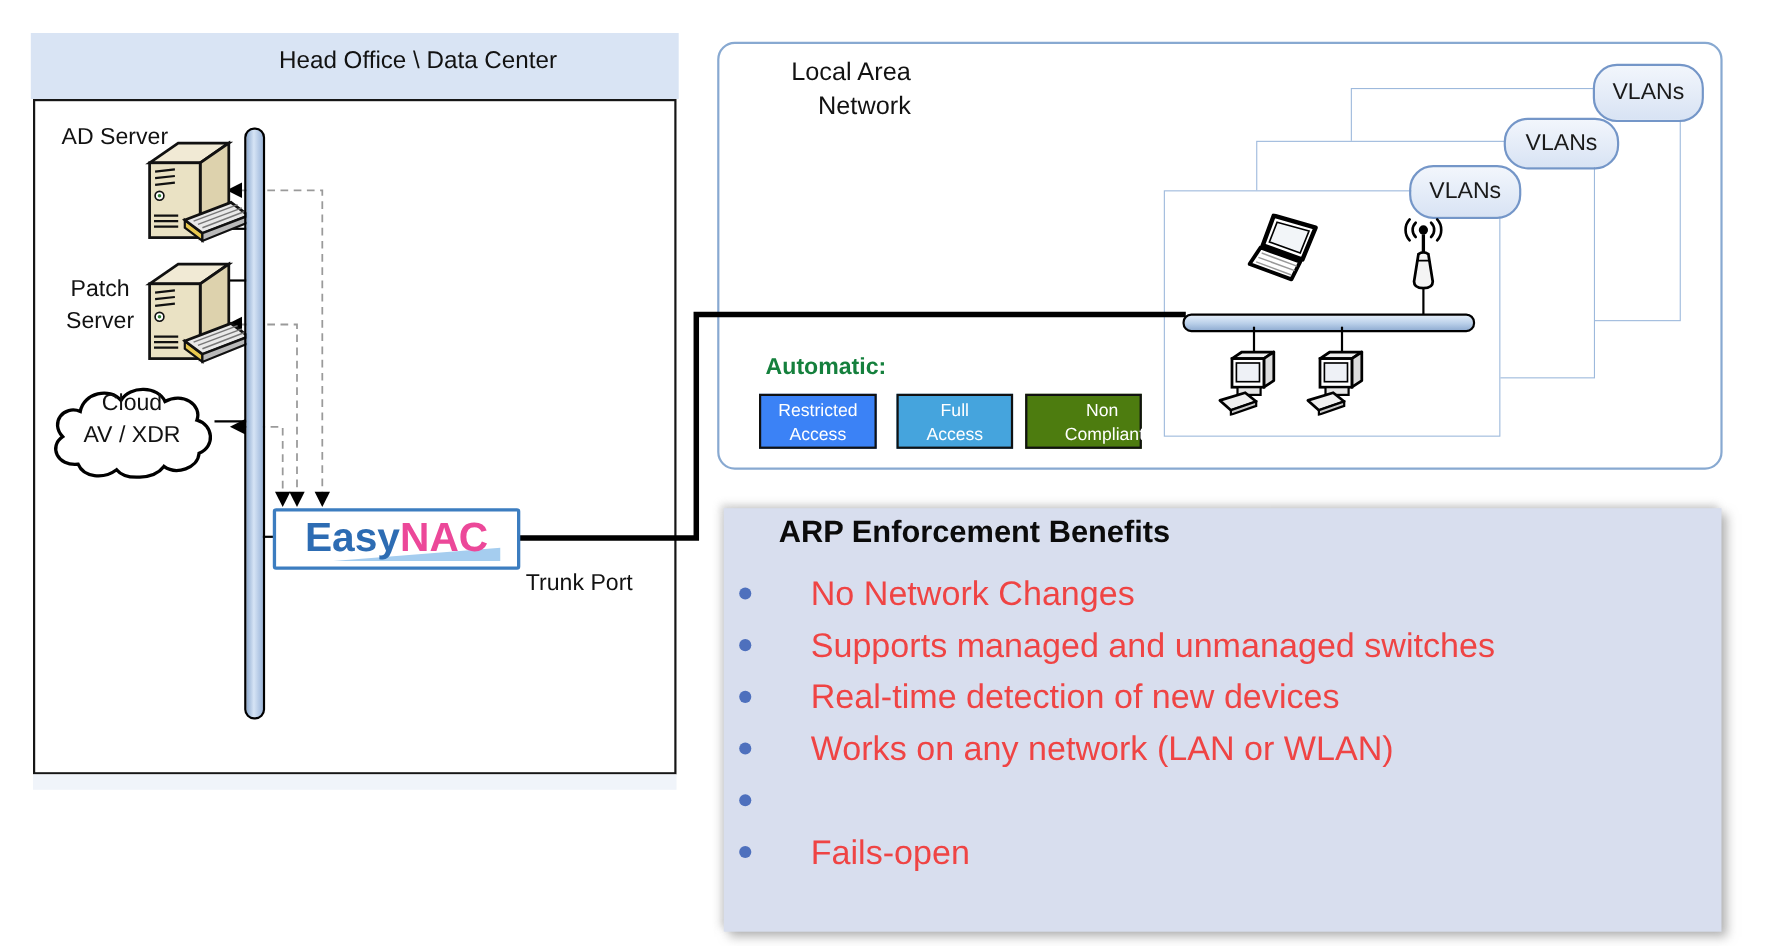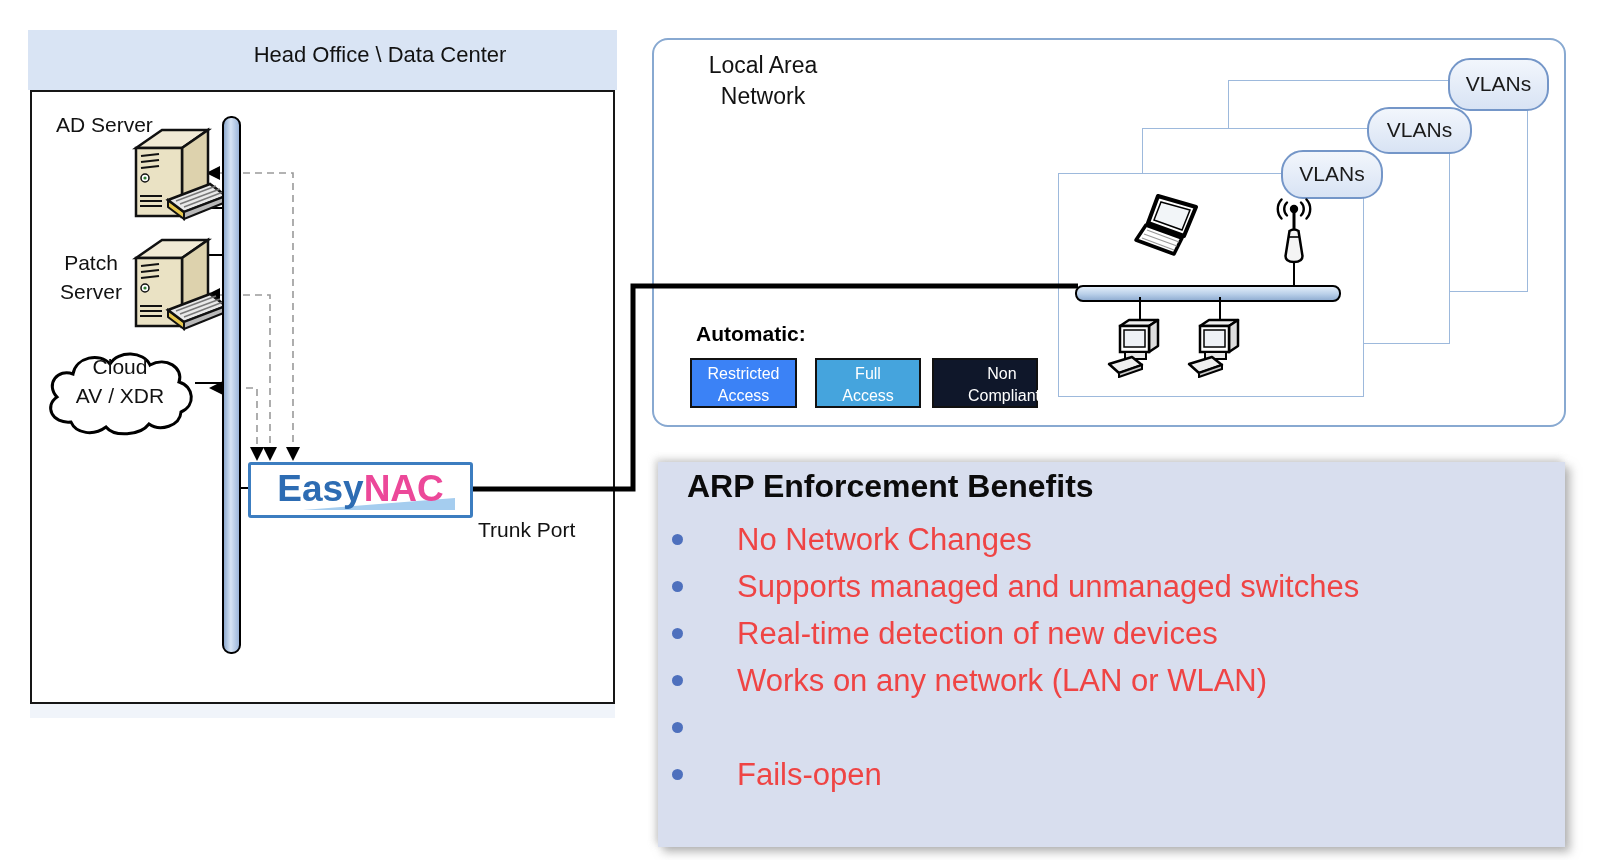--- a/index.html
+++ b/index.html
@@ -16,36 +16,36 @@
          background:linear-gradient(90deg,#8fabd0 0%,#d6e4f5 45%,#9cb6da 100%);z-index:6;}
   
   .easynac{left:248px;top:462px;width:219px;height:50px;background:#fff;border:3px solid #3c7dc0;
            border-radius:3px;z-index:6;text-align:center;line-height:48px;}
   .easynac .logo{font-size:37px;font-weight:bold;letter-spacing:0px;position:relative;z-index:2;}
   .easynac .e1{color:#2d6cb3;}
   .easynac .e2{color:#ec4899;}
   .trunk-label{left:478px;top:494px;font-size:21px;color:#121212;z-index:7;margin-top:24px;}
   
   .lan-box{left:652px;top:38px;width:910px;height:385px;background:#ffffff;border:2px solid #88a9d1;border-radius:16px;z-index:1;}
-  .lan-title{left:698px;top:50px;width:130px;text-align:center;font-size:23px;line-height:31px;color:#121212;z-index:2;}
+  .lan-title{left:698px;top:50px;width:130px;text-align:right;font-size:23px;line-height:31px;color:#121212;z-index:2;}
   .vlan-box{background:#ffffff;border:1.5px solid #9db9dc;z-index:2;}
   .vlan-badge{background:linear-gradient(180deg,#f2f6fc 0%,#d8e3f4 100%);border:2px solid #7496c8;
               border-radius:22px;text-align:center;font-size:21px;color:#1a1a1a;z-index:3;}
   .bus-h{left:1075px;top:285px;width:262px;height:13px;border:2px solid #000;border-radius:8px;
          background:linear-gradient(180deg,#e2edf9 0%,#b9cfe9 55%,#93afd3 100%);z-index:3;}
-  .automatic{left:696px;top:322px;font-size:21px;font-weight:bold;color:#000000;z-index:2;}
+  .automatic{left:696px;top:322px;font-size:21px;font-weight:bold;color:#15803d;z-index:2;}
   .acc-badge{top:358px;height:50px;border:2px solid #111;z-index:2;color:#fff;text-align:center;
              font-size:16px;line-height:22px;padding-top:3px;box-sizing:border-box;}
   .acc-red{left:690px;width:107px;background:#3b82f6;}
   .acc-blue{left:815px;width:106px;background:#45a4dd;}
-  .acc-gold{left:932px;width:106px;background:#0f172a;padding-left:34px;}
+  .acc-gold{left:932px;width:106px;background:#4d7c0f;padding-left:34px;}
   
   .benefits{left:658px;top:462px;width:907px;height:385px;background:#d8deee;z-index:1;
             box-shadow:5px 5px 9px rgba(120,120,120,.55),-3px -3px 7px rgba(140,140,140,.38);}
-  .benefits-title{left:687px;top:468px;font-size:32px;font-weight:bold;color:#0b0b0b;z-index:2;}
+  .benefits-title{left:708px;top:468px;font-size:28px;font-weight:bold;color:#0b0b0b;z-index:2;}
   .benefits-list{left:672px;top:516px;width:880px;z-index:2;list-style:none;margin:0;padding:0;}
   .benefits-list li{display:flex;align-items:center;height:47px;}
   .bullet-dot{width:11px;height:11px;border-radius:50%;background:#4e70bd;margin-right:42px;flex:0 0 auto;}
   .bullet-text{font-size:31px;color:#ef4444;white-space:nowrap;margin-left:12px;}
   svg{display:block;}
   .icon{z-index:6;}
   .lan-icon{z-index:5;}
 </style>
 </head>
 <body>

